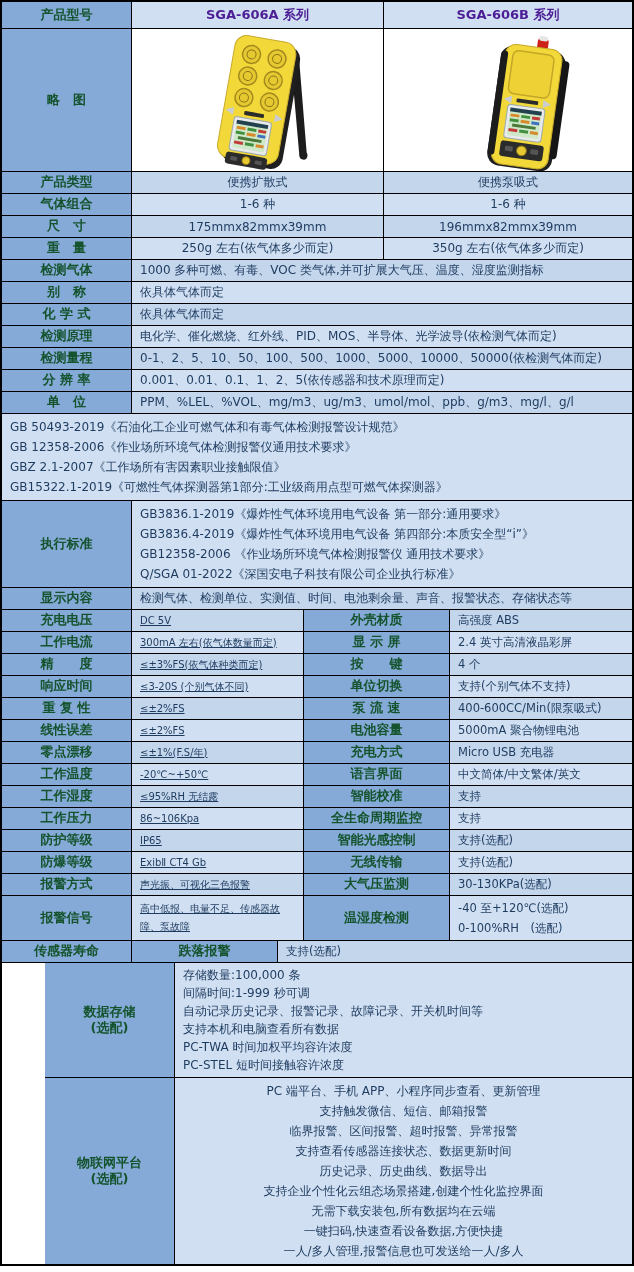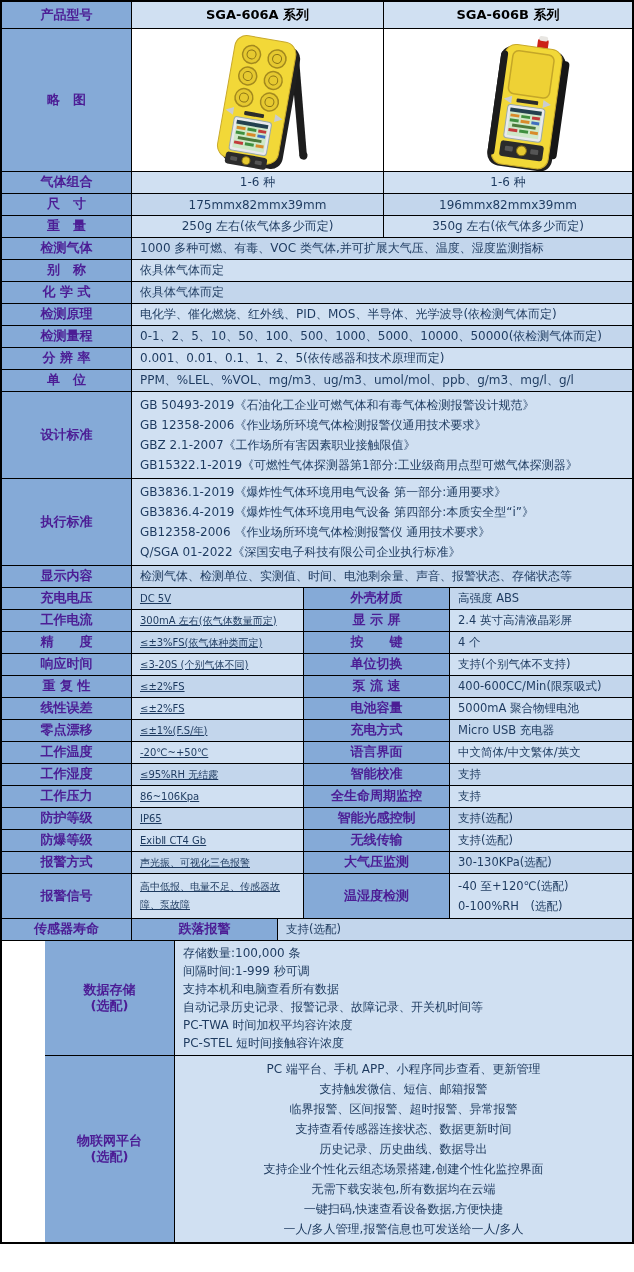--- a/index.html
+++ b/index.html
@@ -10,21 +10,21 @@
     --valtxt:#1d3a5f;
   }
   html,body{margin:0;padding:0;background:#fff;font-family:"DejaVu Sans",sans-serif;}
   .tbl{width:634px;box-sizing:border-box;border:2px solid var(--border);}
   .row{display:flex;width:100%;}
   .c{box-sizing:border-box;border-right:1px solid var(--border);border-bottom:1px solid var(--border);
      display:flex;align-items:center;overflow:hidden;}
   .row .c:last-child{border-right:none;}
   .row:last-child .c{border-bottom:none;}
   .lab{width:130px;min-width:130px;background:var(--labbg);justify-content:center;
-       font-weight:bold;font-size:13px;color:#4c1d95;line-height:1.25;}
+       font-weight:bold;font-size:13px;color:#14532d;line-height:1.25;}
   .l .val{background:var(--light);}
   .d .val{background:var(--dark);}
   .val{color:var(--valtxt);font-size:12px;}
   .cen{justify-content:center;text-align:center;}
   .lft{justify-content:flex-start;padding:1px 8px;}
   .w2a{width:252px;min-width:252px;}
   .w2b{flex:1;}
   .wfull{flex:1;}
   .q1{width:172px;min-width:172px;font-size:10px;text-decoration:underline;}
   .q2{width:146px;min-width:146px;}
@@ -35,21 +35,21 @@
   .sketch .c{height:143px;}
   .imgcell{background:#ffffff;justify-content:center;padding:0;}
   .mline{display:block;padding:3px 8px;}
   .mline div{line-height:20px;white-space:nowrap;}
   .stor div{line-height:18px;}
   .iot div{line-height:20px;text-align:center;}
   .labcol{flex-direction:column;justify-content:center;margin-left:43px;}
   .wrapv{white-space:normal;line-height:18px;}
   .v2lines{display:block;padding:2px 8px;}
   .v2lines div{line-height:20px;}
-  .hdr{font-weight:bold;font-size:13px;color:#000000;}
+  .hdr{font-weight:bold;font-size:13px;color:#4c1d95;}
 </style>
 </head>
 <body>
 
 <div class="tbl">
 
   <div class="row h27 l">
     <div class="c lab">产品型号</div>
     <div class="c val cen w2a hdr">SGA-606A 系列</div>
     <div class="c val cen w2b hdr">SGA-606B 系列</div>
@@ -135,20 +135,25 @@
           </g>
           <rect x="124" y="112" width="44" height="16" rx="3" fill="#2b2b2b"></rect>
           <circle cx="146" cy="120" r="5" fill="#e6c930" stroke="#8a7316"></circle>
           <rect x="129" y="117" width="8" height="5" rx="1" fill="#555"></rect>
           <rect x="155" y="117" width="8" height="5" rx="1" fill="#555"></rect>
         </g>
       </svg>
     </div>
   </div>
 
+  <div class="row h22 d">
+    <div class="c lab">产品类型</div>
+    <div class="c val cen w2a">便携扩散式</div>
+    <div class="c val cen w2b">便携泵吸式</div>
+  </div>
   <div class="row h22 l">
     <div class="c lab">气体组合</div>
     <div class="c val cen w2a">1-6 种</div>
     <div class="c val cen w2b">1-6 种</div>
   </div>
   <div class="row h22 d">
     <div class="c lab">尺　寸</div>
     <div class="c val cen w2a">175mmx82mmx39mm</div>
     <div class="c val cen w2b">196mmx82mmx39mm</div>
   </div>
@@ -181,21 +186,20 @@
   <div class="row h22 l">
     <div class="c lab">分 辨 率</div>
     <div class="c val lft wfull">0.001、0.01、0.1、1、2、5(依传感器和技术原理而定)</div>
   </div>
   <div class="row h22 d">
     <div class="c lab">单　位</div>
     <div class="c val lft wfull">PPM、%LEL、%VOL、mg/m3、ug/m3、umol/mol、ppb、g/m3、mg/l、g/l</div>
   </div>
 
   <div class="row l">
-    <div class="c lab">设计标准</div>
     <div class="c val wfull mline">
       <div>GB 50493-2019《石油化工企业可燃气体和有毒气体检测报警设计规范》</div>
       <div>GB 12358-2006《作业场所环境气体检测报警仪通用技术要求》</div>
       <div>GBZ 2.1-2007《工作场所有害因素职业接触限值》</div>
       <div>GB15322.1-2019《可燃性气体探测器第1部分:工业级商用点型可燃气体探测器》</div>
     </div>
   </div>
 
   <div class="row l">
     <div class="c lab">执行标准</div>
@@ -310,22 +314,22 @@
   </div>
 
   <div class="row l">
     <div class="c lab labcol">
       <div>数据存储</div>
       <div>(选配)</div>
     </div>
     <div class="c val wfull mline stor">
       <div>存储数量:100,000 条</div>
       <div>间隔时间:1-999 秒可调</div>
+      <div>自动记录历史记录、报警记录、故障记录、开关机时间等</div>
       <div>支持本机和电脑查看所有数据</div>
-      <div>自动记录历史记录、报警记录、故障记录、开关机时间等</div>
       <div>PC-TWA 时间加权平均容许浓度</div>
       <div>PC-STEL 短时间接触容许浓度</div>
     </div>
   </div>
 
   <div class="row l">
     <div class="c lab labcol">
       <div>物联网平台</div>
       <div>(选配)</div>
     </div>

